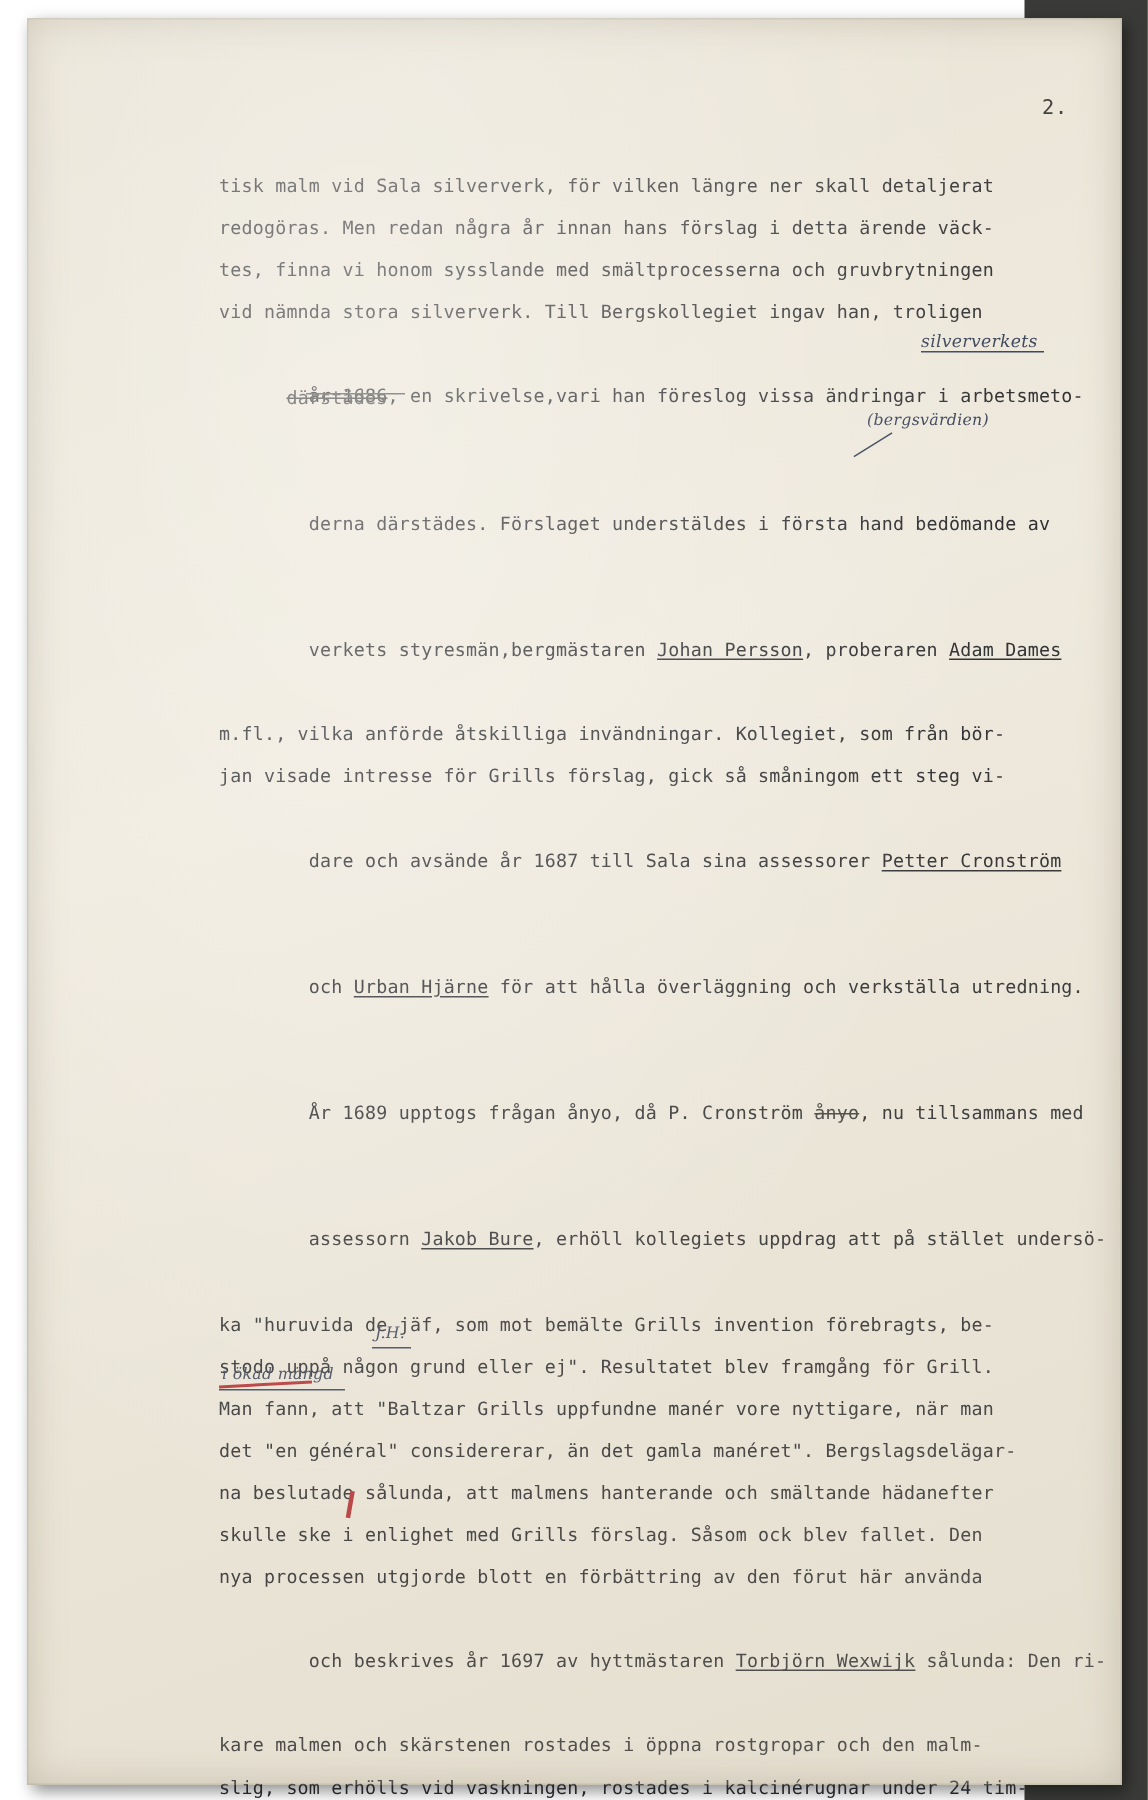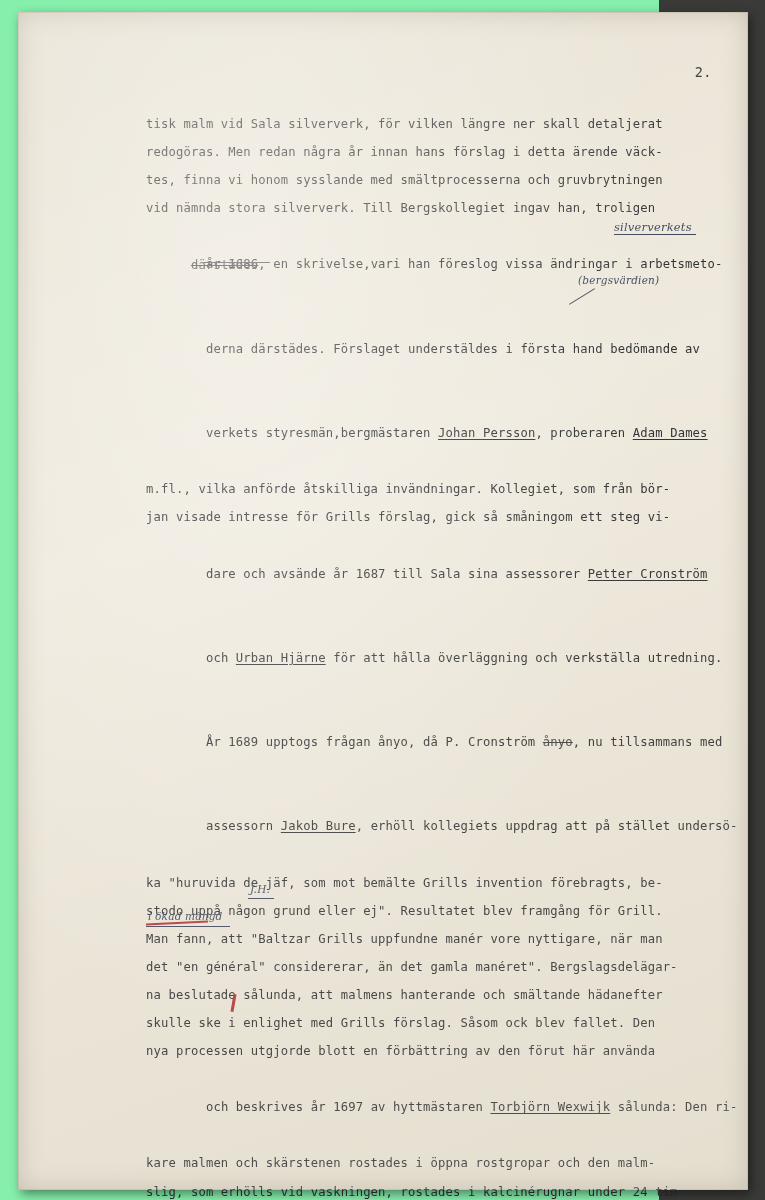--- a/index.html
+++ b/index.html
@@ -10,21 +10,22 @@
   body {
     width: 765px;
     height: 1200px;
     overflow: hidden;
     font-family: "DejaVu Sans Mono", monospace;
   }
   #scan {
     position: relative;
     width: 659px;
     height: 1200px;
-    background: #86efac;
+    background: #ffffff;
+    padding-left: 24px;
   }
   
   #paper {
     position: absolute;
     left: 18px;
     top: 12px;
     width: 730px;
     height: 1178px;
     background: #efeade;
     box-shadow: 0 0 0 1px #d8d2c4 inset, 3px 4px 10px rgba(0,0,0,0.45);

